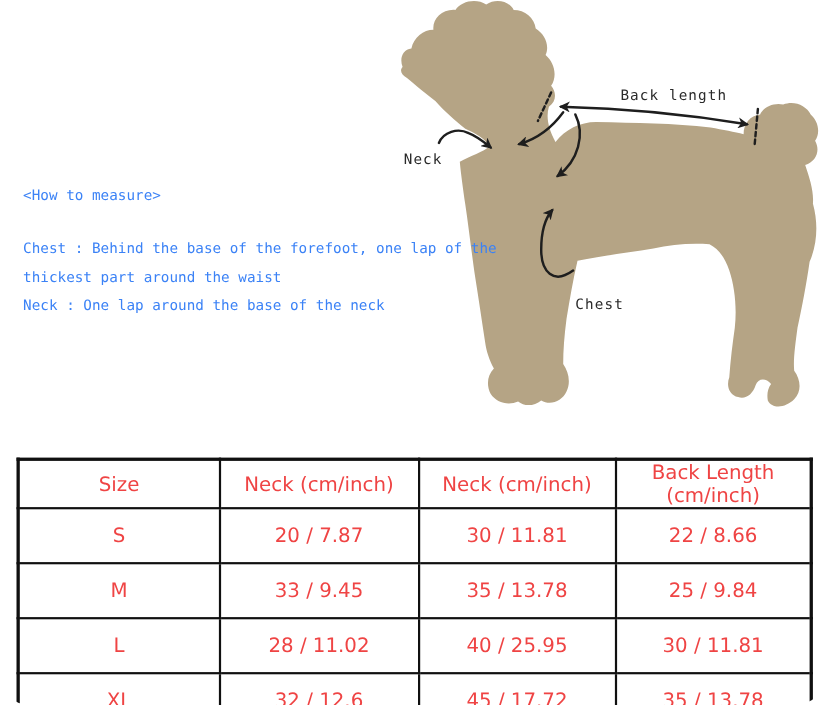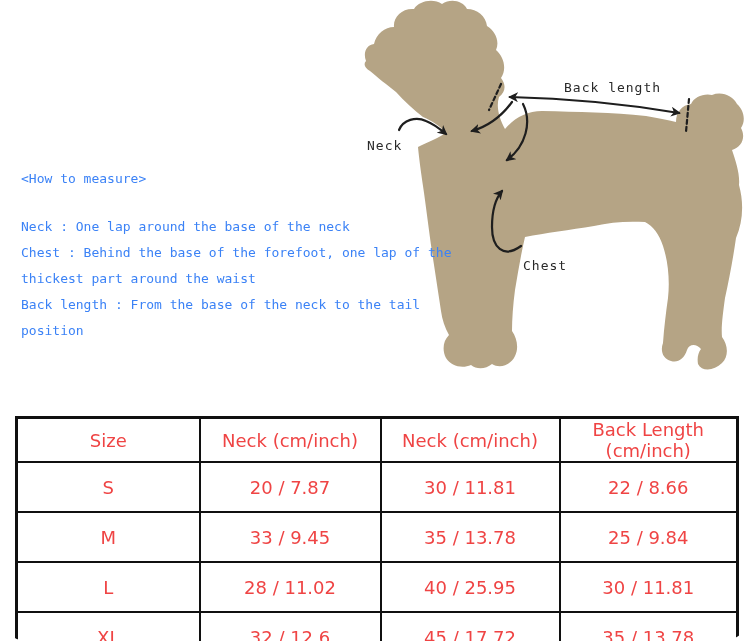--- a/index.html
+++ b/index.html
@@ -16,21 +16,21 @@
   }
   .diag-label{
     position:absolute;
     font:13px/16px "DejaVu Sans Mono",monospace;
     color:#2a2a2a;
     white-space:nowrap;
     letter-spacing:1px;
   }
   .label-back-length{left:564px;top:80px;}
   .label-neck{left:367px;top:138px;}
-  .label-chest{left:523px;top:258px;}
+  .label-chest{left:523px;top:270px;}
   .instructions{
     position:absolute;left:21px;top:166px;width:462px;
     font:13px/26px "DejaVu Sans Mono",monospace;
     color:#3b82f6;
   }
   .instr-title{margin:0 0 22px 0;}
   .instructions p{margin:0;}
   .size-table{
     position:absolute;left:15px;top:416px;
     width:721px;height:249px;
@@ -121,23 +121,22 @@
       <path marker-end="url(#arrowhead)" d="M 521 246 C 503 259 492 247 492 227 C 492 211 496 198 502 191"></path>
     </g>
   </svg>
 
   <span class="diag-label label-back-length">Back length</span>
   <span class="diag-label label-neck">Neck</span>
   <span class="diag-label label-chest">Chest</span>
 
   <div class="instructions">
     <div class="instr-title">&lt;How to measure&gt;</div>
+    <p>Chest : Behind the base of the forefoot, one lap of the thickest part around the waist</p>
     <p>Neck : One lap around the base of the neck</p>
-    <p>Chest : Behind the base of the forefoot, one lap of the thickest part around the waist</p>
-    <p>Back length : From the base of the neck to the tail position</p>
   </div>
 
   <table class="size-table">
     <colgroup>
       <col style="width:183px">
         <col style="width:181px">
         <col style="width:179px">
         <col style="width:178px">
     </colgroup>
     <thead>

